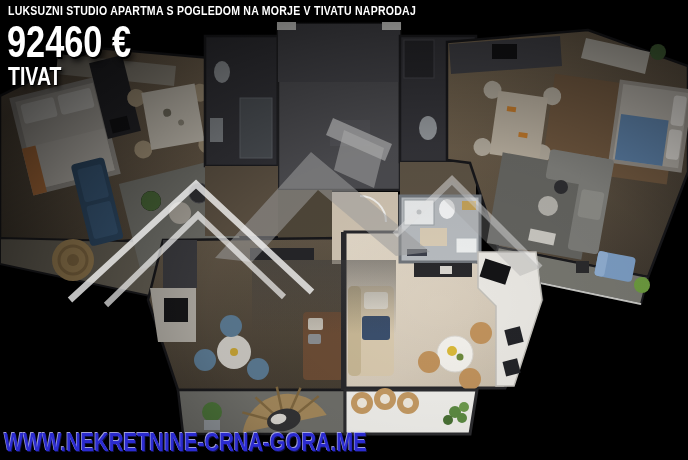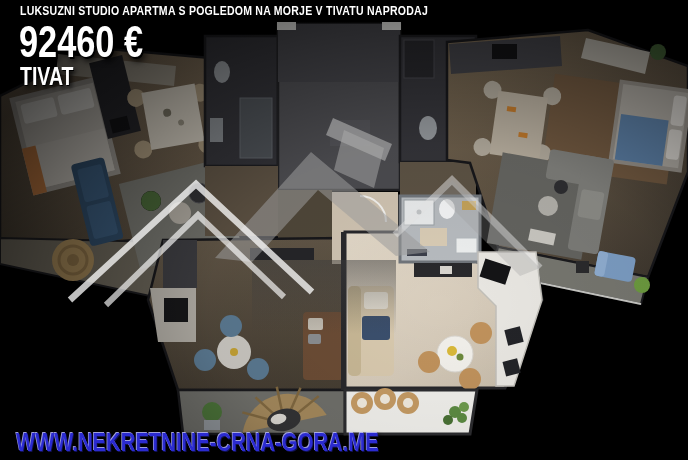--- a/index.html
+++ b/index.html
@@ -1,19 +1,19 @@
 <!DOCTYPE html>
 <html><head>
 <meta charset="utf-8">
 <style>
   html,body{margin:0;padding:0;background:#000;}
   .stage{position:relative;width:688px;height:460px;background:#000;overflow:hidden;
          font-family:"Liberation Sans", sans-serif;}
   .stage svg{position:absolute;left:0;top:0;}
-  .overlay-text{position:absolute;color:#fff;font-weight:bold;white-space:nowrap;margin-left:12px;}
+  .overlay-text{position:absolute;color:#fff;font-weight:bold;white-space:nowrap;}
   .cond{display:inline-block;transform:scaleX(0.78);transform-origin:0 50%;}
   .title{left:8px;top:3px;font-size:13.5px;letter-spacing:.3px;
          text-shadow:1px 1px 0 #000,2px 2px 3px rgba(0,0,0,.95);}
   .price{left:7px;top:17px;font-size:44px;letter-spacing:0;
          text-shadow:2px 2px 0 #000,4px 4px 7px rgba(0,0,0,.95),-1px -1px 0 #000;}
   .city{left:8px;top:62px;font-size:25px;
         text-shadow:1px 1px 0 #000,3px 3px 5px rgba(0,0,0,.95);}
   .url{left:4px;top:427px;font-size:26px;color:#2b2bd0;font-weight:bold;
        text-shadow:-1px -1px 0 rgba(185,185,255,.85),1px 1px 0 rgba(20,20,90,.9),2px 2px 5px #000;}
 </style>

